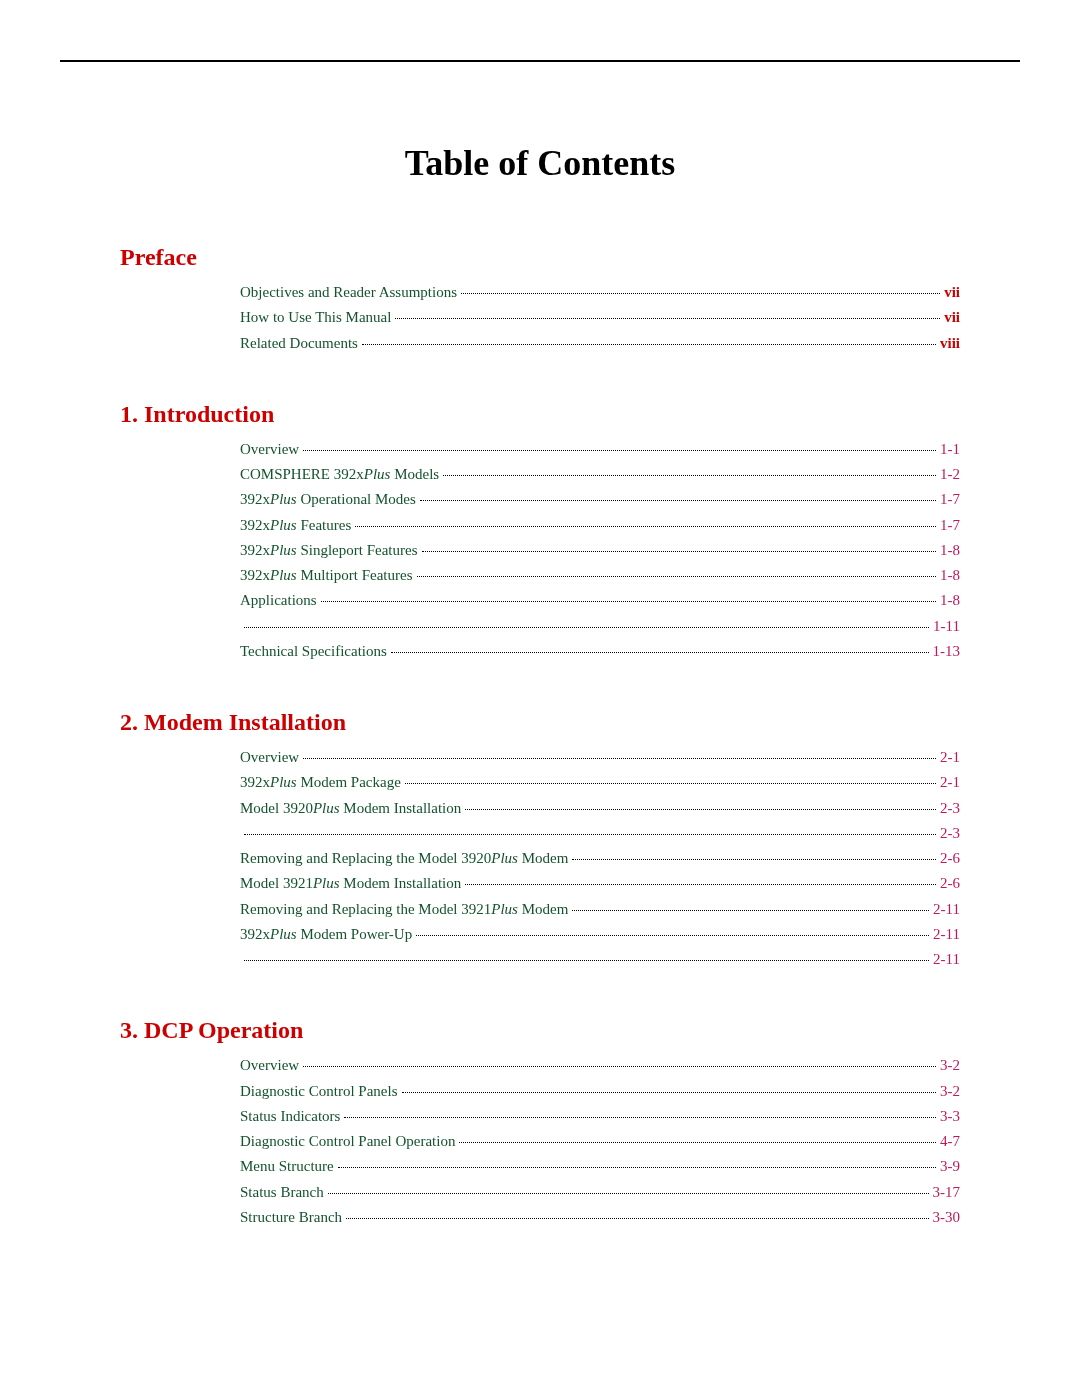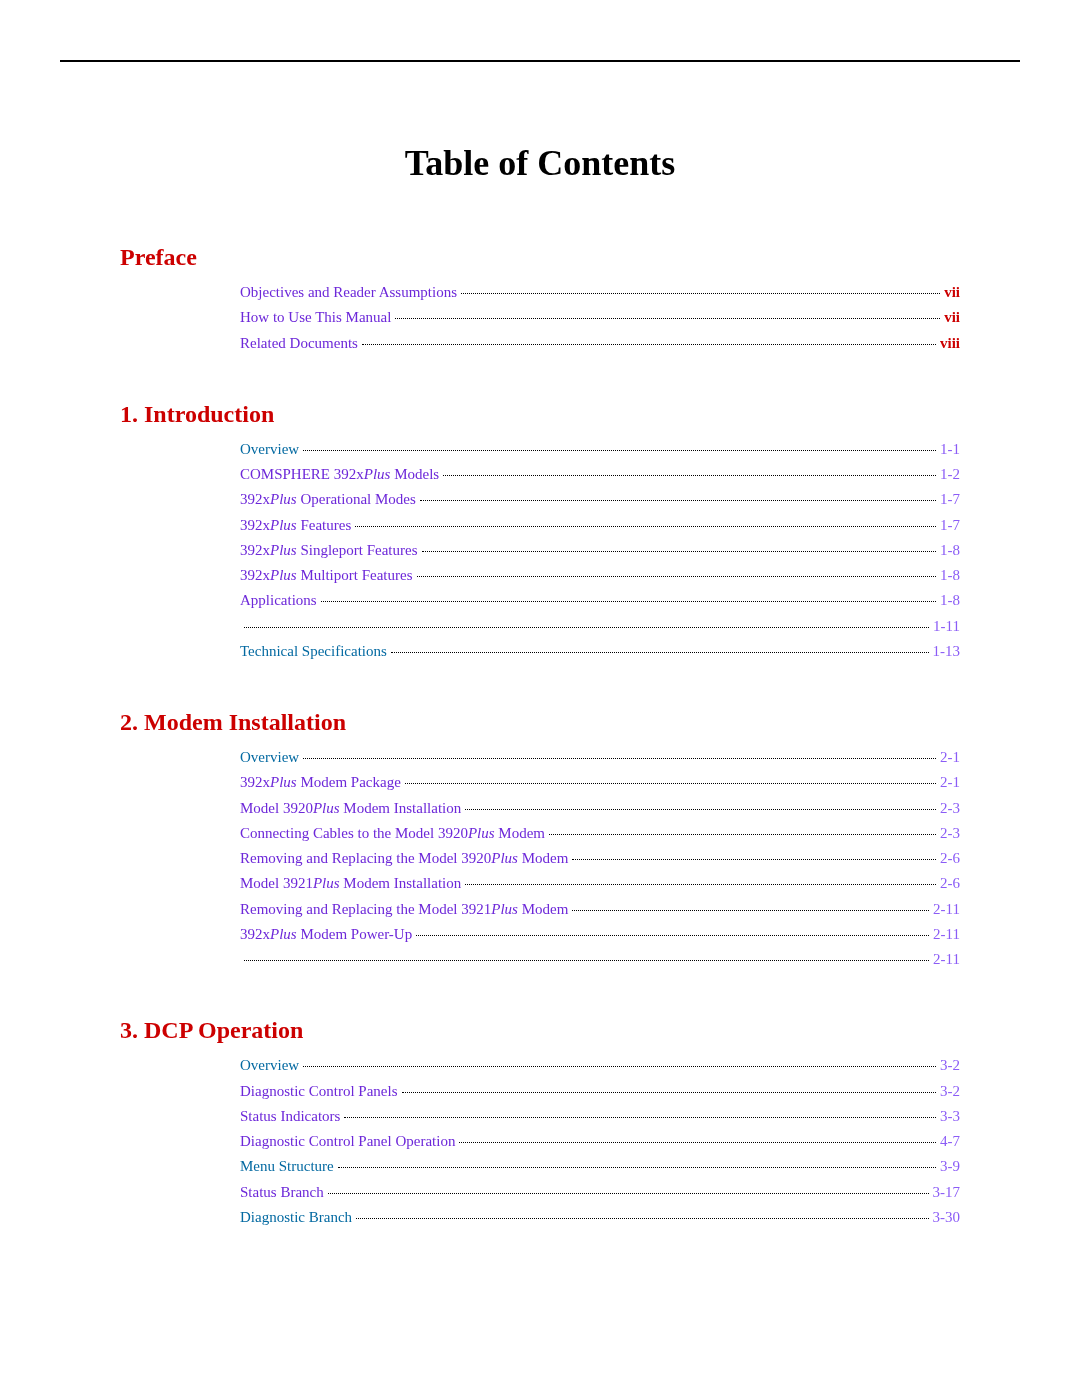--- a/index.html
+++ b/index.html
@@ -52,38 +52,38 @@
       display: flex;
       align-items: baseline;
       margin-bottom: 2px;
       font-size: 15px;
       line-height: 1.55;
     }
     .entry-title {
       white-space: nowrap;
     }
     .entry-title a, .entry-title-link {
-      color: #6d28d9;
+      color: #14532d;
       text-decoration: none;
     }
     .entry-title-black {
-      color: #0369a1;
+      color: #14532d;
     }
     .dots {
       flex: 1;
       border-bottom: 1px dotted #000;
       margin: 0 4px;
       position: relative;
       bottom: 3px;
       overflow: hidden;
     }
     .entry-page {
       white-space: nowrap;
       font-size: 15px;
-      color: #8b5cf6;
+      color: #be185d;
     }
     .entry-page-red {
       color: #cc0000;
       font-weight: bold;
     }
     .modem-section {
       margin-top: 32px;
     }
     .dcp-section {
       margin-top: 32px;
@@ -224,23 +224,20 @@
 
         <div class="toc-entry">
           <span class="entry-title">
             <span class="entry-title-link">Model 3920<em>Plus</em> Modem Installation</span>
           </span>
           <span class="dots"></span>
           <span class="entry-page">2-3</span>
         </div>
 
         <div class="toc-entry">
-          <span class="entry-title">
-            <span class="entry-title-link">Connecting Cables to the Model 3920<em>Plus</em> Modem</span>
-          </span>
           <span class="dots"></span>
           <span class="entry-page">2-3</span>
         </div>
 
         <div class="toc-entry">
           <span class="entry-title">
             <span class="entry-title-link">Removing and Replacing the Model 3920<em>Plus</em> Modem</span>
           </span>
           <span class="dots"></span>
           <span class="entry-page">2-6</span>
@@ -320,21 +317,21 @@
 
         <div class="toc-entry">
           <span class="entry-title">
             <span class="entry-title-link">Status Branch</span>
           </span>
           <span class="dots"></span>
           <span class="entry-page">3-17</span>
         </div>
 
         <div class="toc-entry">
-          <span class="entry-title entry-title-black">Diagnostic Branch</span>
+          <span class="entry-title entry-title-black">Structure Branch</span>
           <span class="dots"></span>
           <span class="entry-page">3-30</span>
         </div>
 
       </div>
     </div>
 
   </div>
 
 </div>

